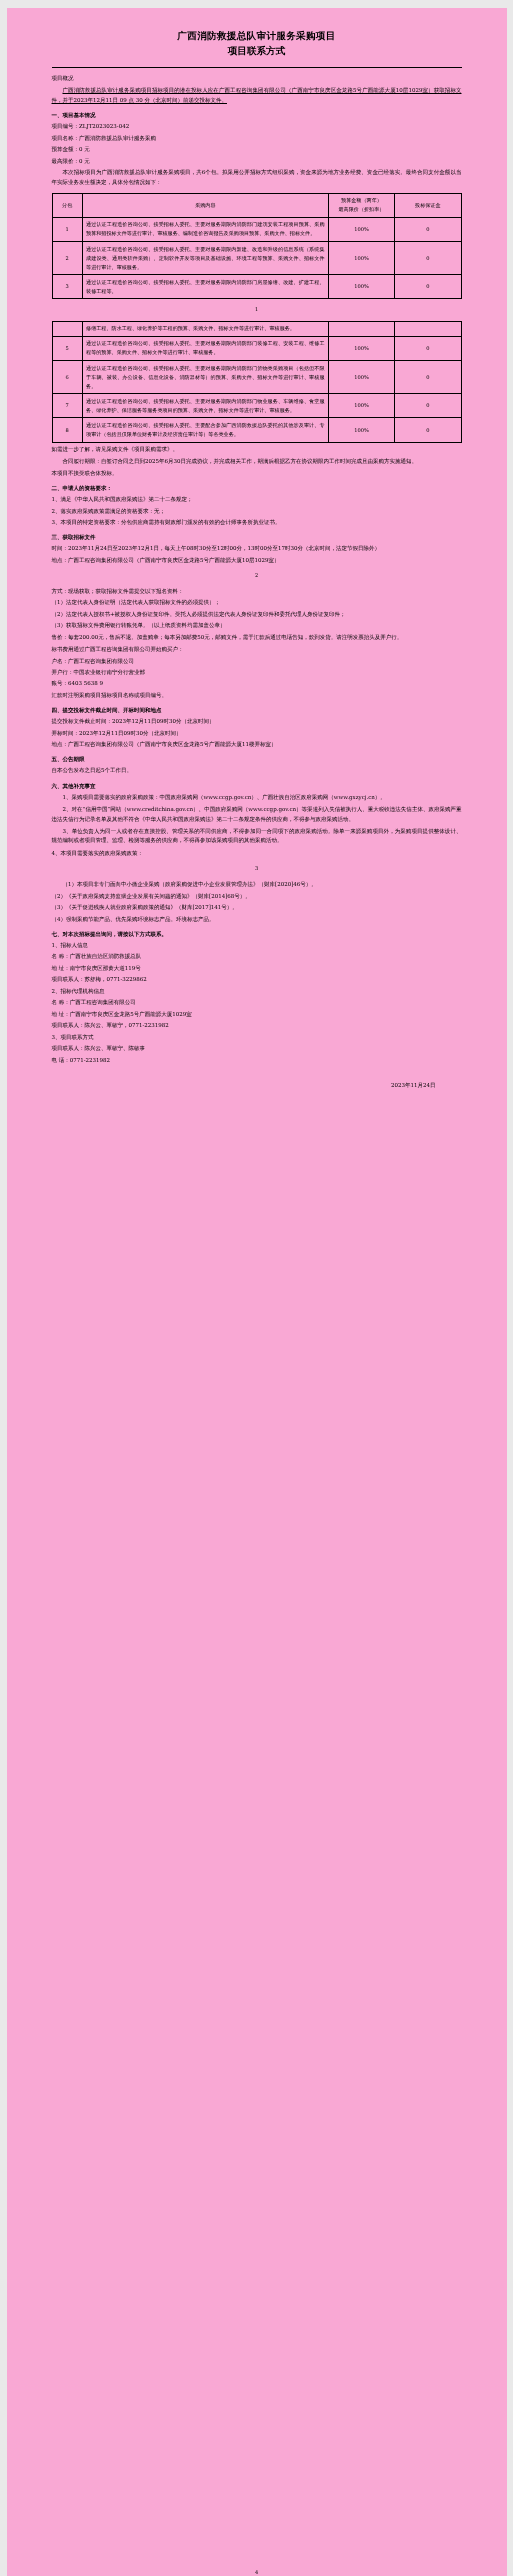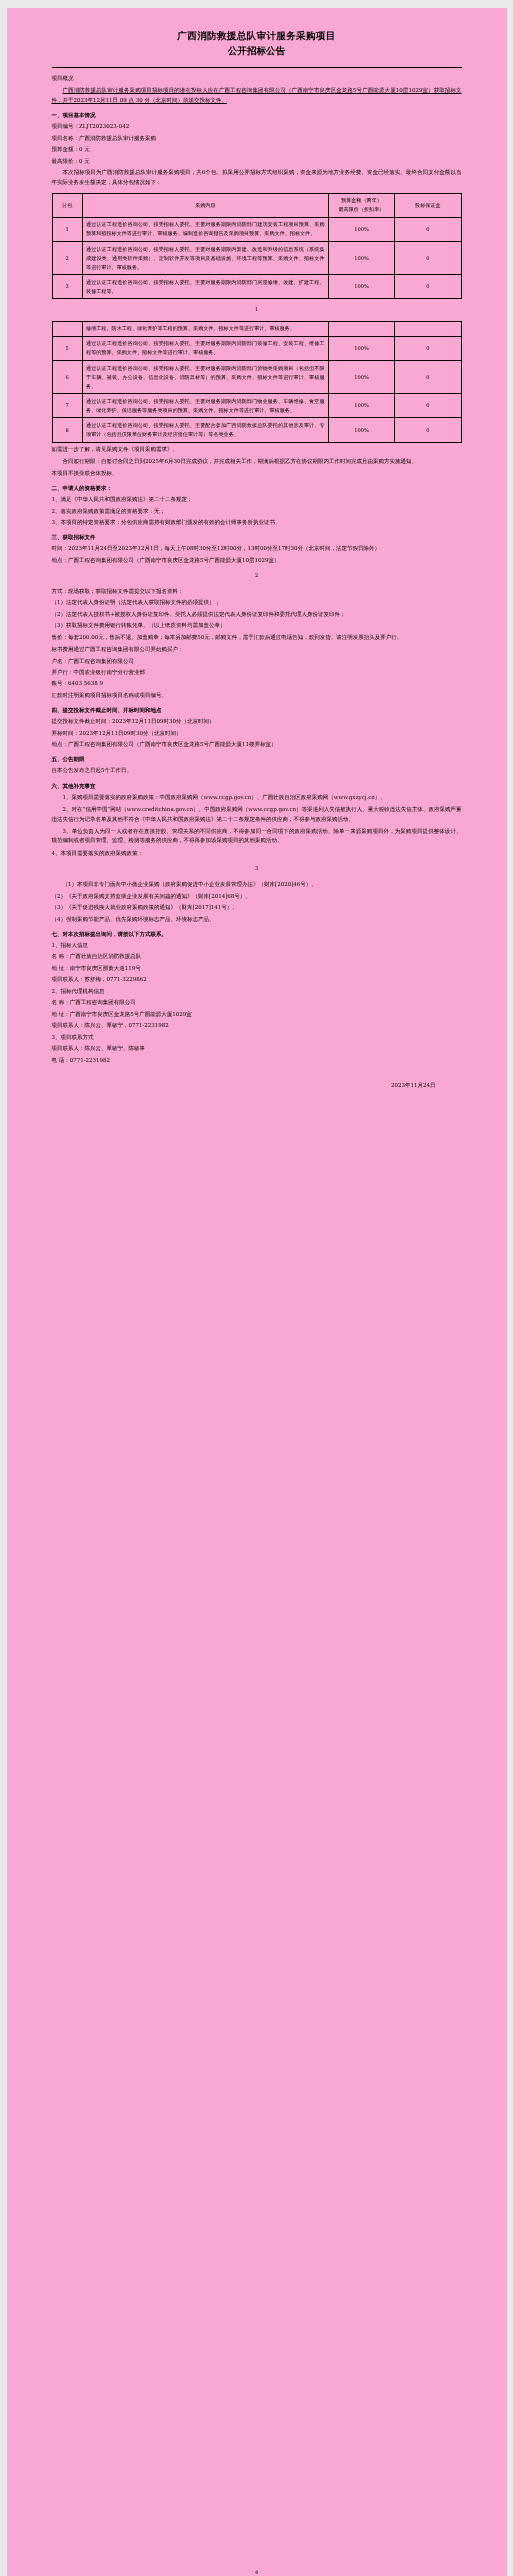--- a/index.html
+++ b/index.html
@@ -105,21 +105,21 @@
     font-size:5.5px;
     margin:16.7px 26px 0 0;
   }
 </style>
 </head>
 <body>
 
 <div class="page">
 
   <h1 class="doc-title">广西消防救援总队审计服务采购项目</h1>
-  <h2 class="doc-subtitle">公开招标公告</h2>
+  <h2 class="doc-subtitle">项目联系方式</h2>
 
   <hr class="rule">
 
   <p class="para project-head noindent">项目概况</p>
   <p class="para underline">广西消防救援总队审计服务采购项目招标项目的潜在投标人应在广西工程咨询集团有限公司（广西南宁市良庆区金龙路5号广西能源大厦10层1029室）获取招标文件，并于2023年12月11日 09 点 30 分（北京时间）前递交投标文件。</p>
 
   <p class="section">一、项目基本情况</p>
   <p class="sub">
     <span>项目编号：</span><span>ZLJT2023023-042</span>
   </p>

